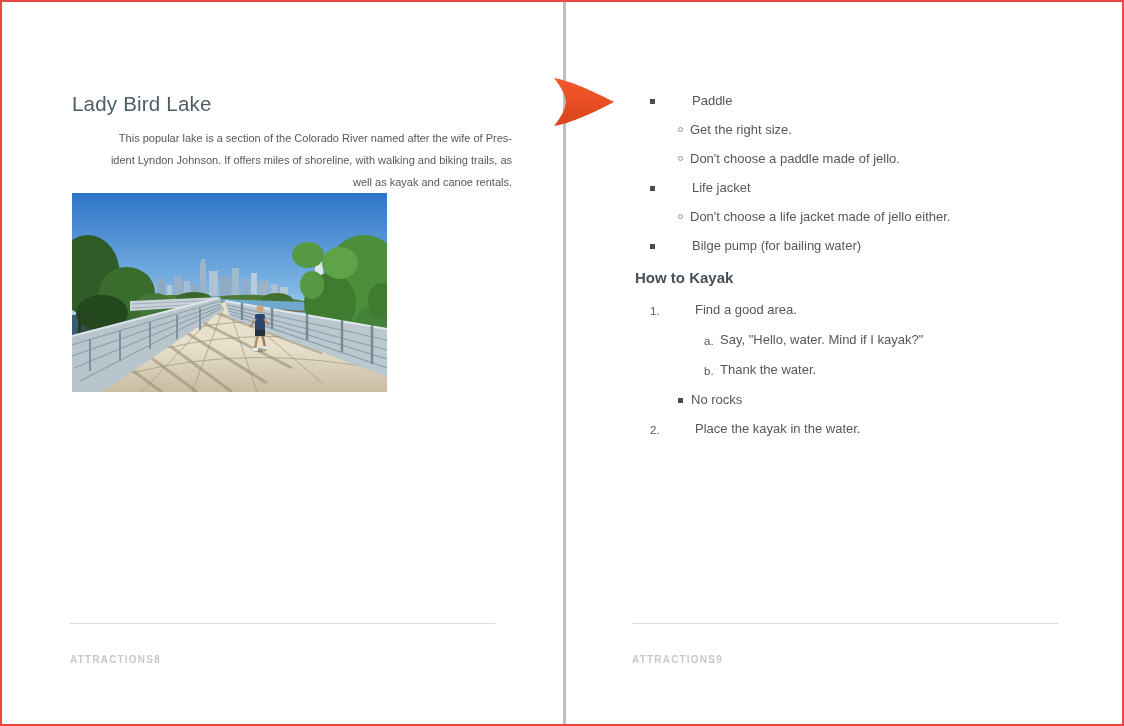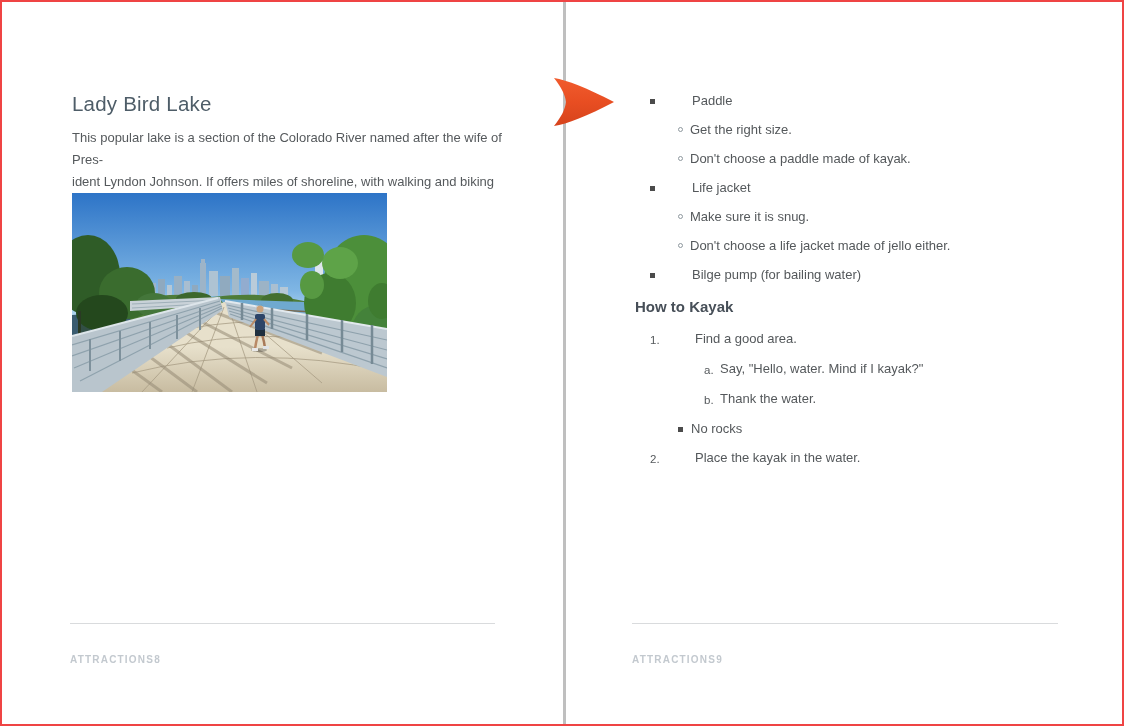--- a/index.html
+++ b/index.html
@@ -14,21 +14,21 @@
     position:absolute; left:561px; top:0; width:3px; height:726px;
     background:#bfbfbf; z-index:1;
   }
   
   #lp-title {
     position:absolute; left:70px; top:90px;
     font-size:20.5px; font-weight:400; color:#4e5d68; letter-spacing:.2px;
   }
   #lp-para {
     position:absolute; left:70px; top:125px; width:440px;
-    font-size:13px; line-height:22px; color:#55595c;
+    font-size:11px; line-height:22px; color:#55595c;text-align:right;
   }
   #lp-photo {
     position:absolute; left:70px; top:191px; width:315px; height:199px;
   }
   .footer-line { position:absolute; top:621px; border-top:1px solid #d9dbdd; }
   #lp-footer-line { left:68px; width:425px; }
   #rp-footer-line { left:630px; width:426px; }
   .footer-row {
     position:absolute; top:652px; display:flex; justify-content:flex-start;
     font-size:10px; font-weight:bold; letter-spacing:1.2px; color:#c3c9cf;
@@ -230,29 +230,25 @@
       <div class="li lvl1">
         <span class="mk mk-square"></span>
         <span>Paddle</span>
       </div>
       <div class="li lvl2">
         <span class="mk mk-circle"></span>
         <span>Get the right size.</span>
       </div>
       <div class="li lvl2">
         <span class="mk mk-circle"></span>
-        <span>Don't choose a paddle made of kayak.</span>
+        <span>Don't choose a paddle made of jello.</span>
       </div>
       <div class="li lvl1">
         <span class="mk mk-square"></span>
         <span>Life jacket</span>
-      </div>
-      <div class="li lvl2">
-        <span class="mk mk-circle"></span>
-        <span>Make sure it is snug.</span>
       </div>
       <div class="li lvl2">
         <span class="mk mk-circle"></span>
         <span>Don't choose a life jacket made of jello either.</span>
       </div>
       <div class="li lvl1">
         <span class="mk mk-square"></span>
         <span>Bilge pump (for bailing water)</span>
       </div>
       <div class="rp-h2 second">How to Kayak</div>

